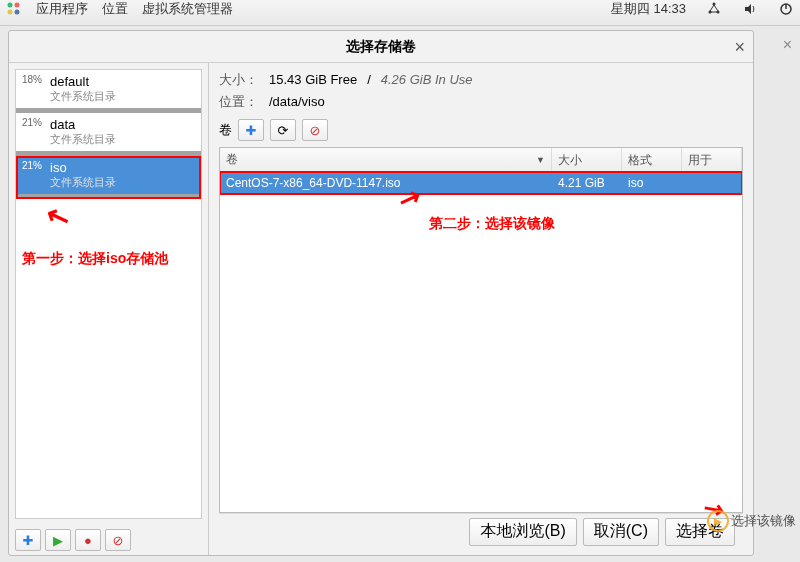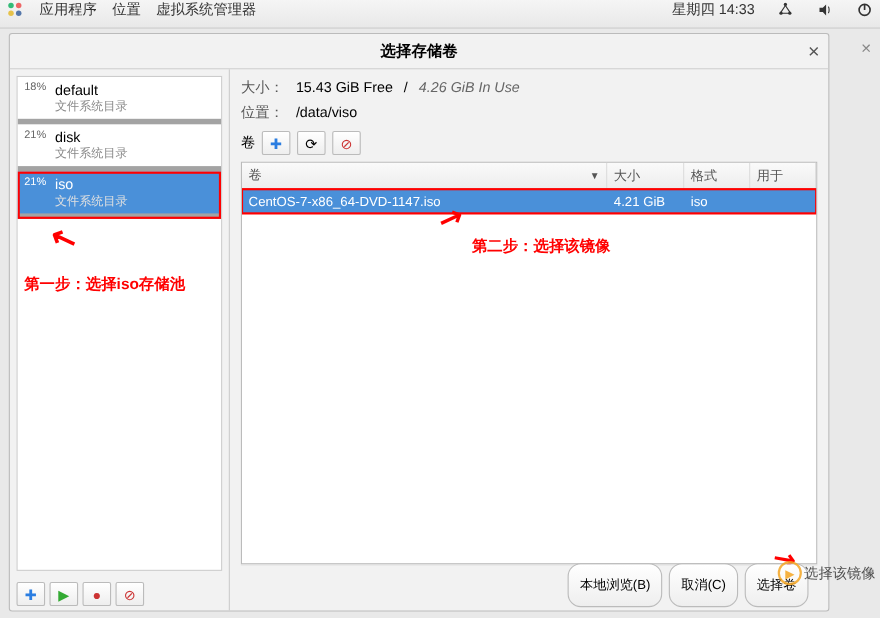--- a/index.html
+++ b/index.html
@@ -60,21 +60,21 @@
     .vol-row .c2 { width: 70px; }
     .vol-row .c3 { width: 60px; }
     .vol-row .c4 { width: 60px; }
     
     .anno2 { position: absolute; left: 220px; top: 152px; color: red; font-size: 14px; font-weight: bold; }
     .arrow2 { position: absolute; left: 190px; top: 120px; color: red; font-size: 26px; font-weight: bold; transform: rotate(20deg); pointer-events: none; }
     .anno3 { position: absolute; right: 16px; bottom: 56px; color: red; font-size: 14px; font-weight: bold; }
     .arrow3 { position: absolute; right: 30px; bottom: 32px; color: red; font-size: 24px; font-weight: bold; transform: rotate(-35deg); pointer-events: none; }
     
     .bottom-bar { height: 36px; display: flex; align-items: center; justify-content: flex-end; gap: 6px; padding: 0 8px; border-top: 1px solid #ddd; }
-    .btn { height: 40px; padding: 0 10px; border: 1px solid #bbb; background: linear-gradient(#fff, #eee); border-radius: 12px; font-size: 12px; cursor: pointer; display: inline-flex; align-items: center; }
+    .btn { height: 28px; padding: 0 10px; border: 1px solid #bbb; background: linear-gradient(#fff, #eee); border-radius: 2px; font-size: 16px; cursor: pointer; display: inline-flex; align-items: center; }
     .btn.primary { position: relative; }
     
     .outer-close { position: absolute; right: 8px; top: 36px; font-size: 16px; color: #888; }
     
     .watermark { position: absolute; right: 4px; bottom: 30px; display: flex; align-items: center; gap: 2px; font-size: 13px; color: #333; opacity: 0.85; }
     .watermark .circ { width: 22px; height: 22px; border: 2px solid #f5a623; border-radius: 50%; display: inline-flex; align-items: center; justify-content: center; color: #f5a623; font-size: 11px; }
   </style>
 </head>
 <body>
 
@@ -133,21 +133,21 @@
         <div class="pool-item">
           <span class="pool-pct">18%</span>
           <div class="pool-text">
             <span class="pool-name">default</span>
             <span class="pool-sub">文件系统目录</span>
           </div>
         </div>
         <div class="pool-item">
           <span class="pool-pct">21%</span>
           <div class="pool-text">
-            <span class="pool-name">disk</span>
+            <span class="pool-name">data</span>
             <span class="pool-sub">文件系统目录</span>
           </div>
         </div>
         <div class="pool-item selected">
           <span class="pool-pct">21%</span>
           <div class="pool-text">
             <span class="pool-name">iso</span>
             <span class="pool-sub">文件系统目录</span>
           </div>
         </div>

